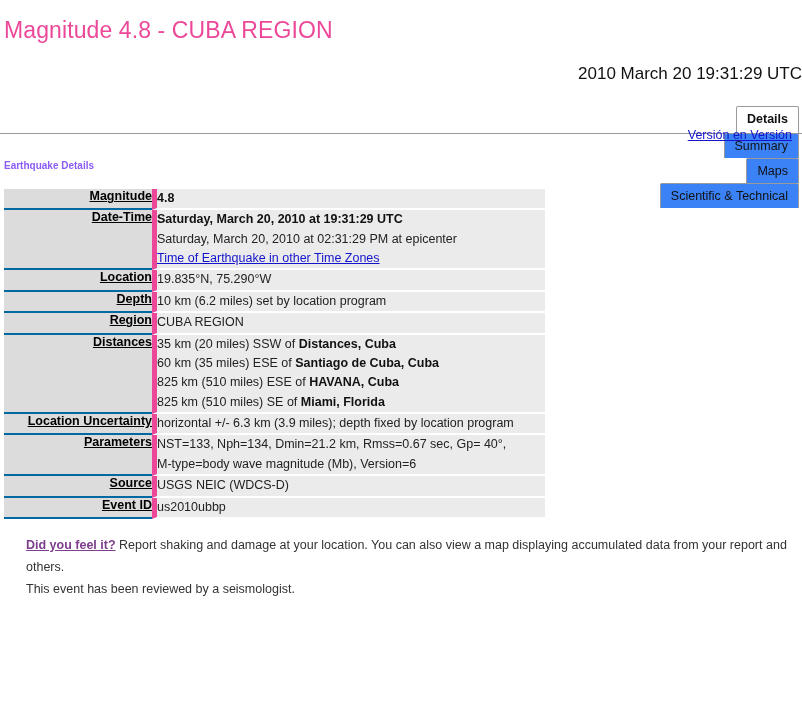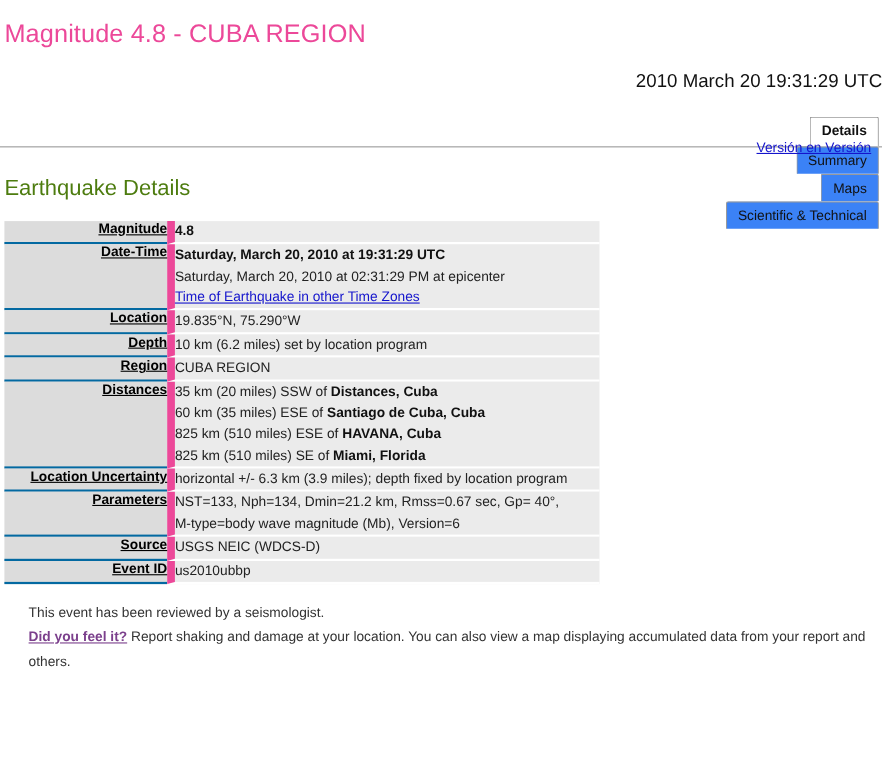--- a/index.html
+++ b/index.html
@@ -98,23 +98,23 @@
     z-index: 4;
   }
   a.link {
     color: #1414cc;
     text-decoration: underline;
     font-size: 12.5px;
   }
 
   
   .section-title {
-    font-size: 20px;
-    font-weight: normal;
-    color: #4d7c0f;
+    font-size: 10px;
+    font-weight: bold;
+    color: #8b5cf6;
     margin: 0;
     padding: 26px 0 0 4px;
   }
 
   
   table.details {
     border-collapse: separate;
     border-spacing: 0;
     margin: 18px 0 0 4px;
     width: 541px;
@@ -130,21 +130,21 @@
     background: #dcdcdc;
     text-align: right;
     padding: 5px 8px 5px 6px;
     border-bottom: 2px solid #0369a1;
     box-sizing: border-box;
   }
   td.val {
     background: #ebebeb;
     padding: 5px 6px 5px 8px;
     border-bottom: 2px solid #ffffff;
-    border-left: 7px solid #ec4899;
+    border-left: 5px solid #ec4899;
     color: #222222;
     box-sizing: border-box;
   }
   .lbl span.lbltext {
     font-weight: bold;
     text-decoration: underline;
     color: #000000;
     cursor: help;
   }
   .val .line {
@@ -302,17 +302,17 @@
           <span class="lbltext">Event ID</span>
         </td>
         <td class="val">
           <div class="line">us2010ubbp</div>
         </td>
       </tr>
     </tbody>
   </table>
 
   <div class="notes">
+    <div><a class="visited" href="#">Did you feel it?</a><span> Report shaking and damage at your location. You can also view a map displaying accumulated data from your report and others.</span></div>
     <div>This event has been reviewed by a seismologist.</div>
-    <div><a class="visited" href="#">Did you feel it?</a><span> Report shaking and damage at your location. You can also view a map displaying accumulated data from your report and others.</span></div>
   </div>
 
 </div>
 
 </body></html>

